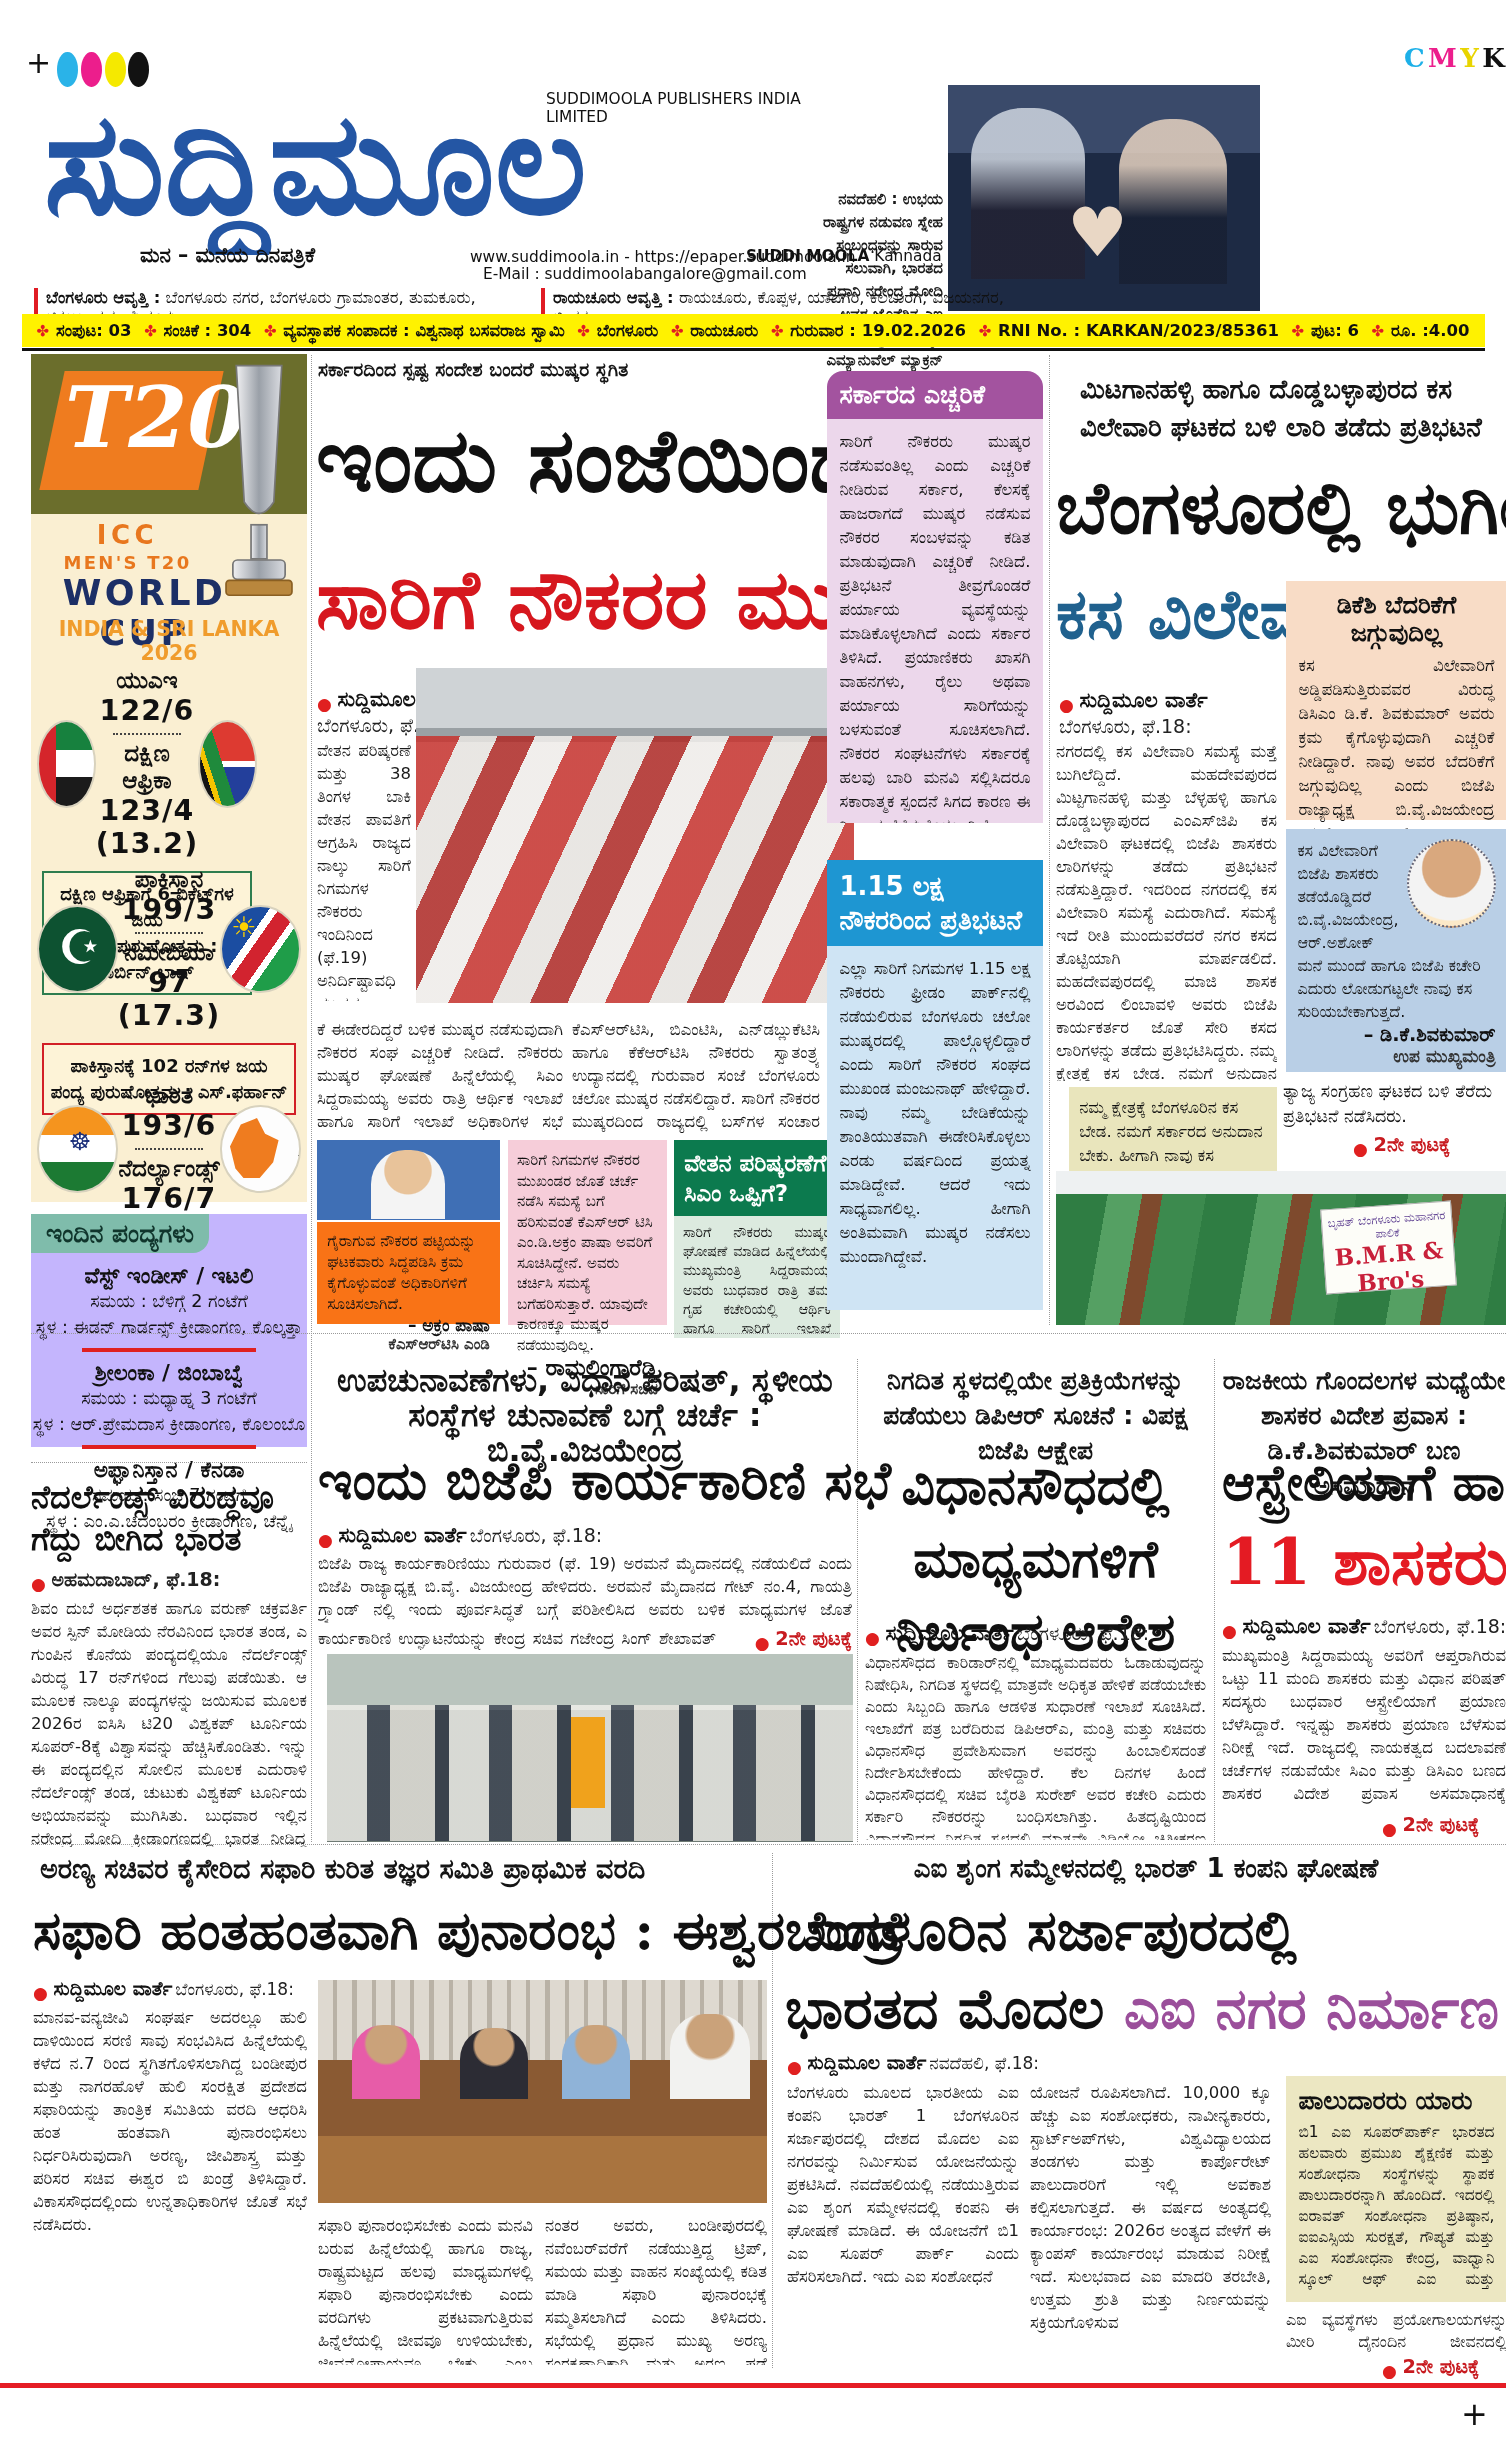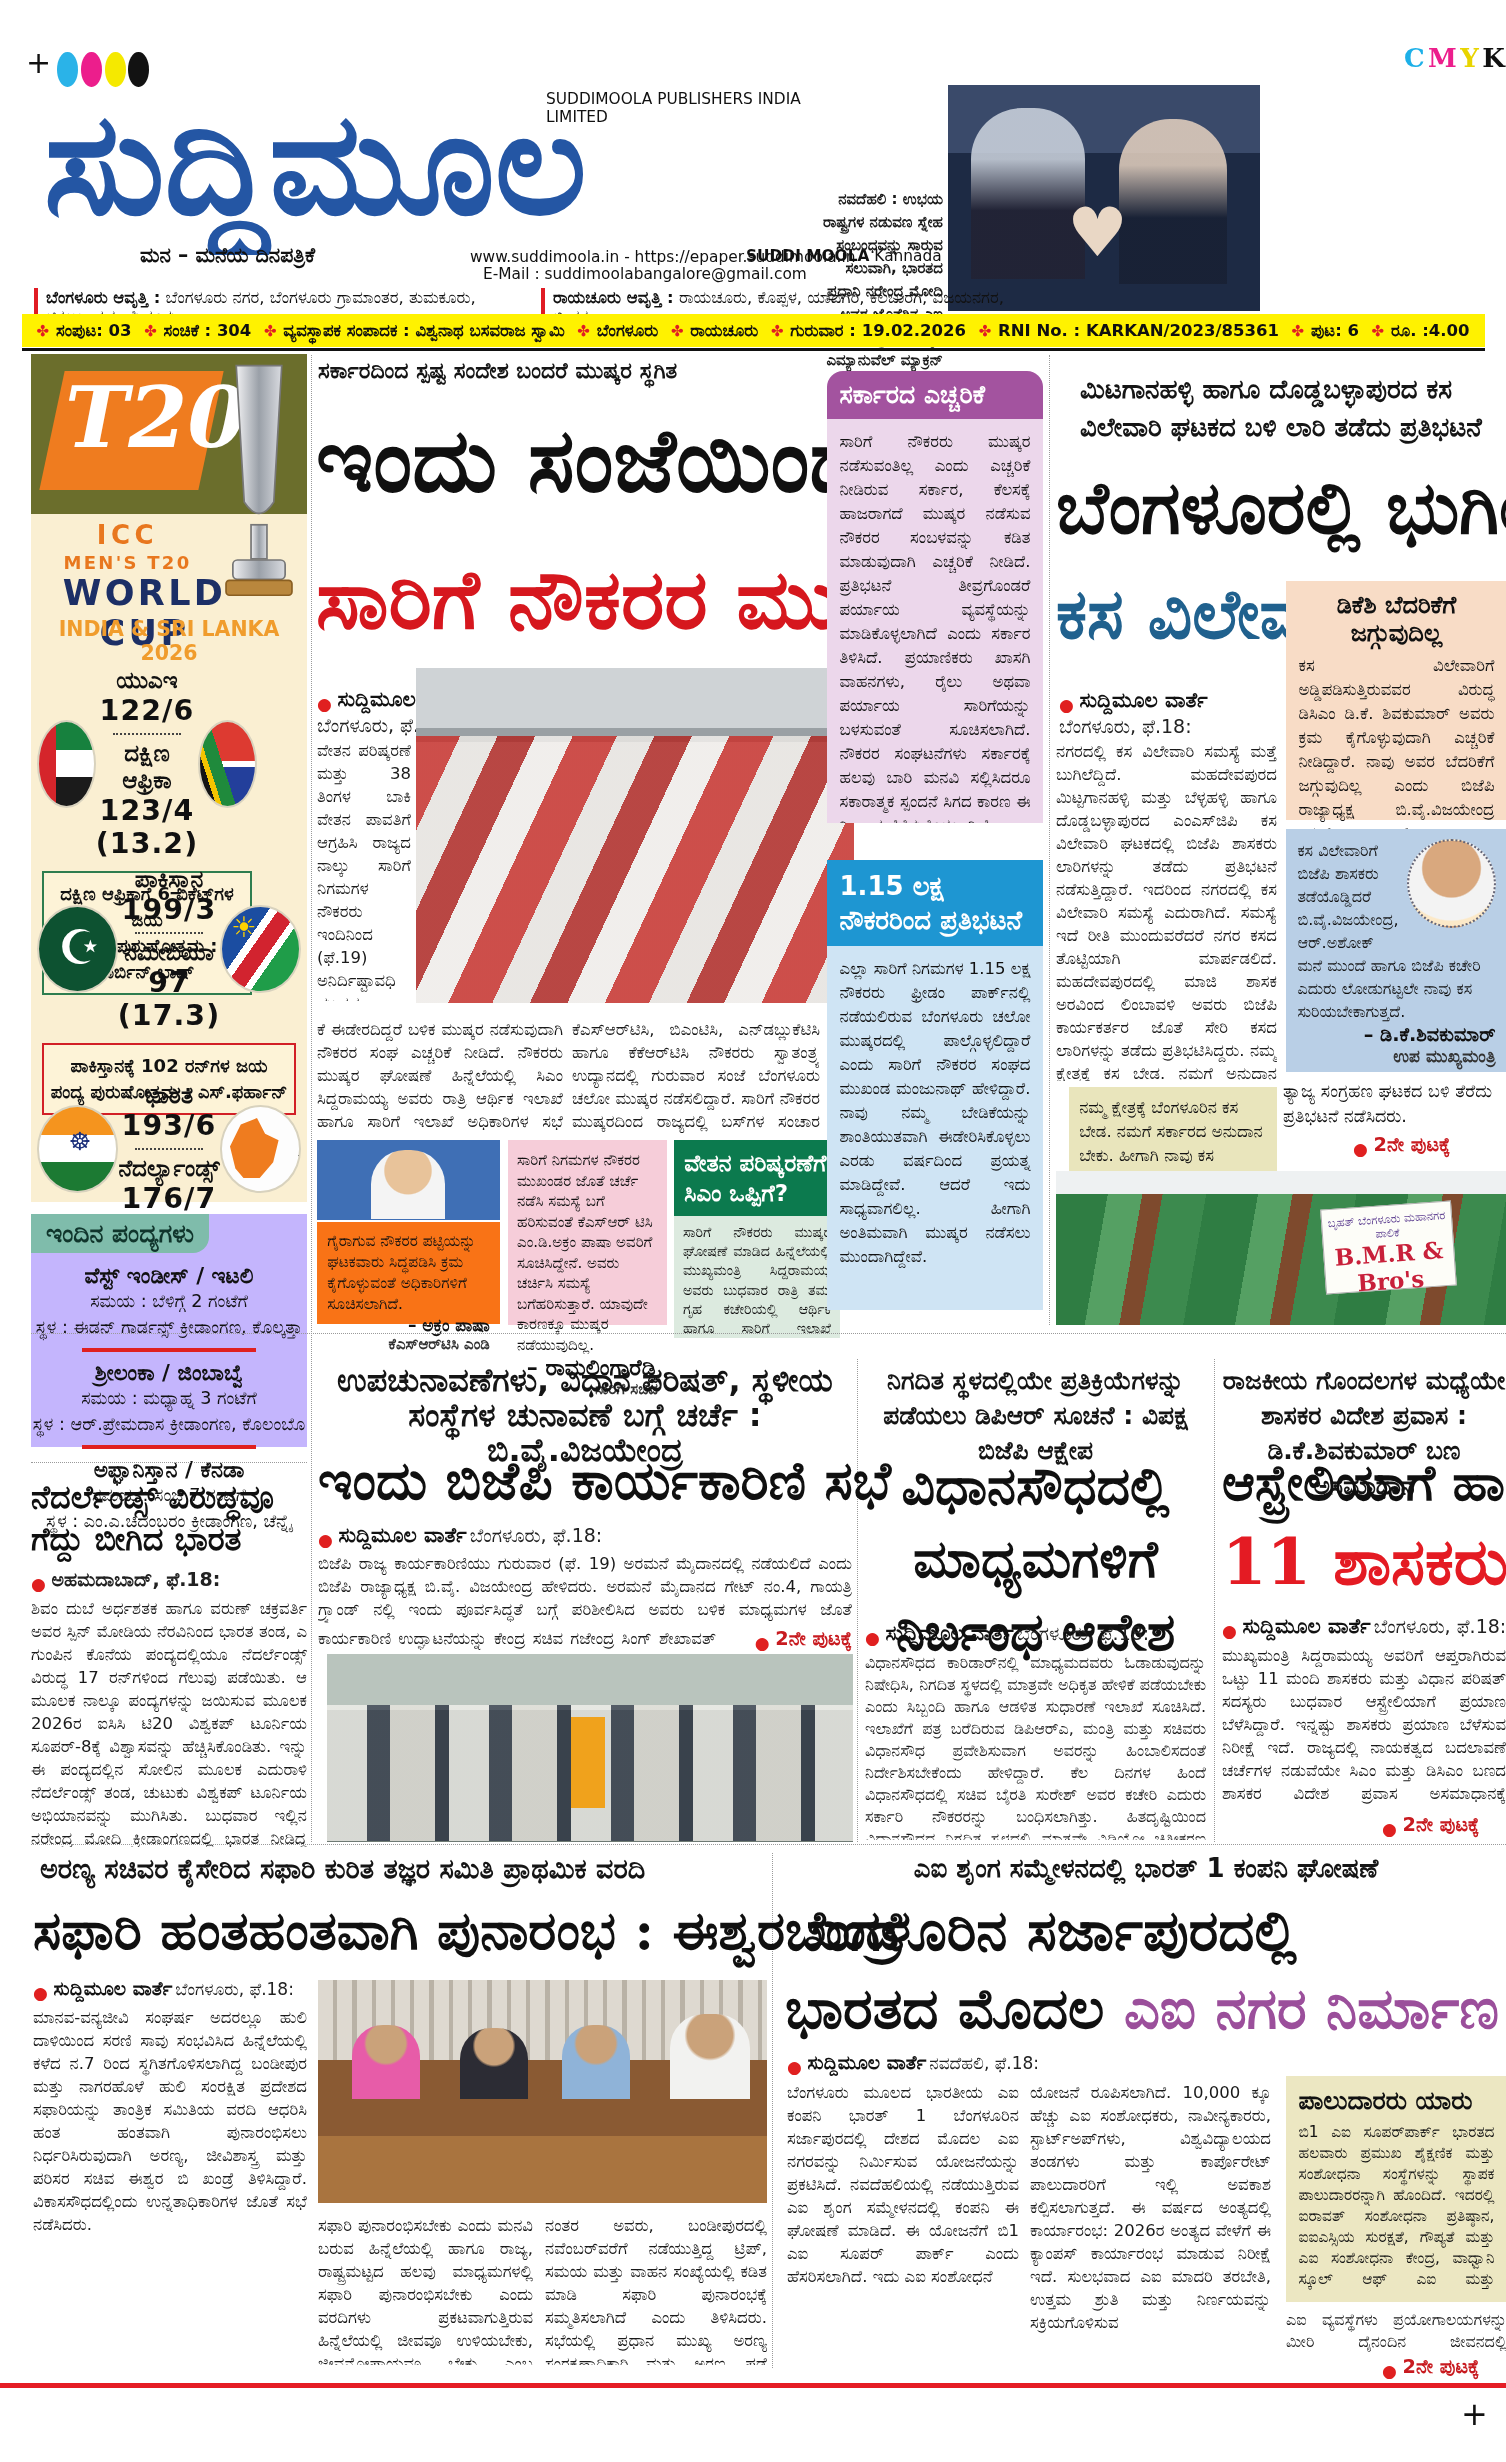--- a/index.html
+++ b/index.html
@@ -188,21 +188,21 @@
   </div>
 
   <div class="abs dotted-h" style="left:31px;top:1462px;width:276px;"></div>
 
   <div class="abs" style="left:31px;top:1476px;width:276px;height:364px;">
     <div class="hd" style="font-size:32px;line-height:42px;"><span>ನೆದರ್ಲೆಂಡ್ಸ್ ವಿರುದ್ಧವೂ</span><br><span>ಗೆದ್ದು ಬೀಗಿದ ಭಾರತ</span></div>
     <div style="margin:8px 0 3.4px 0;"><span class="dot">●</span><span class="dateline" style="font-weight:700;">ಅಹಮದಾಬಾದ್, ಫೆ.18:</span></div>
     <div class="bt" style="height:250px;">ಶಿವಂ ದುಬೆ ಅರ್ಧಶತಕ ಹಾಗೂ ವರುಣ್ ಚಕ್ರವರ್ತಿ ಅವರ ಸ್ಪಿನ್ ಮೋಡಿಯ ನೆರವಿನಿಂದ ಭಾರತ ತಂಡ, ಎ ಗುಂಪಿನ ಕೊನೆಯ ಪಂದ್ಯದಲ್ಲಿಯೂ ನೆದರ್ಲೆಂಡ್ಸ್ ವಿರುದ್ಧ 17 ರನ್‌ಗಳಿಂದ ಗೆಲುವು ಪಡೆಯಿತು. ಆ ಮೂಲಕ ನಾಲ್ಕೂ ಪಂದ್ಯಗಳನ್ನು ಜಯಿಸುವ ಮೂಲಕ 2026ರ ಐಸಿಸಿ ಟಿ20 ವಿಶ್ವಕಪ್ ಟೂರ್ನಿಯ ಸೂಪರ್-8ಕ್ಕೆ ವಿಶ್ವಾಸವನ್ನು ಹೆಚ್ಚಿಸಿಕೊಂಡಿತು. ಇನ್ನು ಈ ಪಂದ್ಯದಲ್ಲಿನ ಸೋಲಿನ ಮೂಲಕ ಎದುರಾಳಿ ನೆದರ್ಲೆಂಡ್ಸ್ ತಂಡ, ಚುಟುಕು ವಿಶ್ವಕಪ್ ಟೂರ್ನಿಯ ಅಭಿಯಾನವನ್ನು ಮುಗಿಸಿತು. ಬುಧವಾರ ಇಲ್ಲಿನ ನರೇಂದ್ರ ಮೋದಿ ಕ್ರೀಡಾಂಗಣದಲ್ಲಿ ಭಾರತ ನೀಡಿದ್ದ 194 ರನ್‌ಗಳ ಗುರಿಯನ್ನು ಹಿಂಬಾಲಿಸಿದ ನೆದರ್ಲೆಂಡ್ಸ್ ತಂಡ, ವರುಣ್ ಚಕ್ರವರ್ತಿ ಸ್ಪಿನ್ ಮೋಡಿಗೆ ನಲುಗಿತು. ಆ ಮೂಲಕ 20 ಓವರ್‌ಗಳನ್ನು ಮುಗಿಸಿದರೂ 7 ವಿಕೆಟ್ ಕಳೆದುಕೊಂಡು 176 ರನ್‌ಗಳಿಗೆ ಸೀಮಿತವಾಯಿತು.</div>
   </div>
 
-  <div class="abs k" style="left:318px;top:358px;width:512px;font-size:22px;">ಸರ್ಕಾರದಿಂದ ಸ್ಪಷ್ಟ ಸಂದೇಶ ಬಂದರೆ ಮುಷ್ಕರ ಸ್ಥಗಿತ</div>
+  <div class="abs k" style="left:318px;top:358px;width:512px;font-size:19px;">ಸರ್ಕಾರದಿಂದ ಸ್ಪಷ್ಟ ಸಂದೇಶ ಬಂದರೆ ಮುಷ್ಕರ ಸ್ಥಗಿತ</div>
   <div class="abs hd" style="left:316px;top:398px;width:534px;font-size:88px;line-height:125px;white-space:nowrap;">ಇಂದು ಸಂಜೆಯಿಂದ</div>
   <div class="abs hd" style="left:316px;top:540px;width:540px;font-size:82px;line-height:119px;color:#d6171e;white-space:nowrap;">ಸಾರಿಗೆ ನೌಕರರ ಮುಷ್ಕರ</div>
   <div class="abs" style="left:317px;top:687px;"><span class="dot">●</span><span class="byl">ಸುದ್ದಿಮೂಲ ವಾರ್ತೆ</span></div>
   <div class="abs dateline" style="left:317px;top:714px;">ಬೆಂಗಳೂರು, ಫೆ.18:</div>
   <div class="abs bt" style="left:317px;top:739px;width:94px;height:262px;">ವೇತನ ಪರಿಷ್ಕರಣೆ ಮತ್ತು 38 ತಿಂಗಳ ಬಾಕಿ ವೇತನ ಪಾವತಿಗೆ ಆಗ್ರಹಿಸಿ ರಾಜ್ಯದ ನಾಲ್ಕು ಸಾರಿಗೆ ನಿಗಮಗಳ ನೌಕರರು ಇಂದಿನಿಂದ (ಫೆ.19) ಅನಿರ್ದಿಷ್ಟಾವಧಿ ಮುಷ್ಕರ ನಡೆಸಲಿದ್ದಾರೆ. ನೌಕರರು ಬೇಡಿಕೆ ಈಡೇರಿಕೆಗೆ ಸರ್ಕಾರಕ್ಕೆ ಗುರುವಾರ ಸಂಜೆ 4 ಗಂಟೆವರೆಗೆ ಗಡುವು ನೀಡಿದ್ದಾರೆ. ಅಲ್ಲಿವರೆಗೆ ಬೇಡಿ</div>
   <div class="abs" style="left:416px;top:668px;width:438px;height:335px;background:linear-gradient(180deg,#cfd3d6 0 18%,#9aa0a4 18% 22%,#e8e9ea 22%);overflow:hidden;">
     <div class="abs" style="left:0;top:68px;width:438px;height:267px;background:repeating-linear-gradient(115deg,#c8332e 0 40px,#e9e6e2 40px 74px,#b02a26 74px 108px,#f2efec 108px 142px);opacity:.85;"></div>
   </div>
   <div class="abs bt" style="left:317px;top:1018px;width:246px;height:117px;">ಕೆ ಈಡೇರದಿದ್ದರೆ ಬಳಿಕ ಮುಷ್ಕರ ನಡೆಸುವುದಾಗಿ ನೌಕರರ ಸಂಘ ಎಚ್ಚರಿಕೆ ನೀಡಿದೆ. ನೌಕರರು ಮುಷ್ಕರ ಘೋಷಣೆ ಹಿನ್ನೆಲೆಯಲ್ಲಿ ಸಿಎಂ ಸಿದ್ದರಾಮಯ್ಯ ಅವರು ರಾತ್ರಿ ಆರ್ಥಿಕ ಇಲಾಖೆ ಹಾಗೂ ಸಾರಿಗೆ ಇಲಾಖೆ ಅಧಿಕಾರಿಗಳ ಸಭೆ ನಡೆಸಿ ವೇತನ ಪರಿಷ್ಕರಣೆಗೆ ಒಪ್ಪಿಗೆ ಸೂಚಿಸಿದ್ದಾರೆ ಎಂದು ತಿಳಿದು ಬಂದಿದೆ. ಆದರೆ ಇದನ್ನು ನೌಕರರ ಸಂಘದ ಮುಖಂಡ ಮಂಜುನಾಥ್ ತಳ್ಳಿ ಹಾಕಿದ್ದು ಸರ್ಕಾರದಿಂದ ಸ್ಪಷ್ಟ ಸಂದೇಶ ಬಂದರೆ ಮಾತ್ರ ಮುಷ್ಕರ ನಿಲ್ಲಲಿದೆ. ಇಲ್ಲದಿದ್ದರೆ ಎಂದಿನಂತೆ ಸಂಜೆಯಿಂದ ಪ್ರತಿಭಟನೆ ನಡೆಯಲಿದೆ ಎಂದು ಹೇಳಿದ್ದಾರೆ.</div>
   <div class="abs bt" style="left:572px;top:1018px;width:248px;height:117px;">ಕೆಎಸ್ಆರ್‌ಟಿಸಿ, ಬಿಎಂಟಿಸಿ, ಎನ್‌ಡಬ್ಲುಕೆಟಿಸಿ ಹಾಗೂ ಕೆಕೆಆರ್‌ಟಿಸಿ ನೌಕರರು ಸ್ವಾತಂತ್ರ್ಯ ಉದ್ಯಾನದಲ್ಲಿ ಗುರುವಾರ ಸಂಜೆ ಬೆಂಗಳೂರು ಚಲೋ ಮುಷ್ಕರ ನಡೆಸಲಿದ್ದಾರೆ. ಸಾರಿಗೆ ನೌಕರರ ಮುಷ್ಕರದಿಂದ ರಾಜ್ಯದಲ್ಲಿ ಬಸ್‌ಗಳ ಸಂಚಾರ ವ್ಯತ್ಯಯವಾಗಲಿದೆ. 2024ರ ಜನವರಿ 1ರಿಂದ ಜಾರಿಗೆ ಬರಬೇಕಿದ್ದ ವೇತನ ಪರಿಷ್ಕರಣೆ ಮತ್ತು 38 ತಿಂಗಳ ಬಾಕಿ ವೇತನವನ್ನು ತಕ್ಷಣ ಪಾವತಿಸಬೇಕು ಎಂದು ಆಗ್ರಹಿಸುತ್ತಿದ್ದಾರೆ. ಮುಷ್ಕರದ ಕಾರಣ, ಗುರುವಾರ ಮತ್ತು ಶುಕ್ರವಾರ ಕೆಎಸ್ಆರ್‌ಟಿಸಿ ಮತ್ತು ಬಿಎಂಟಿಸಿ ಬಸ್‌ಗಳ ಸಂಚಾರದಲ್ಲಿ ವ್ಯತ್ಯಯವಾಗಬಹುದು. ವಿಶೇಷವಾಗಿ ಗ್ರಾಮೀಣ ಭಾಗಗಳಲ್ಲಿ ಸಂಚಾರ ಸಂಪೂರ್ಣ ವ್ಯಸ್ತಗೊಳ್ಳಬಹುದು.</div>

